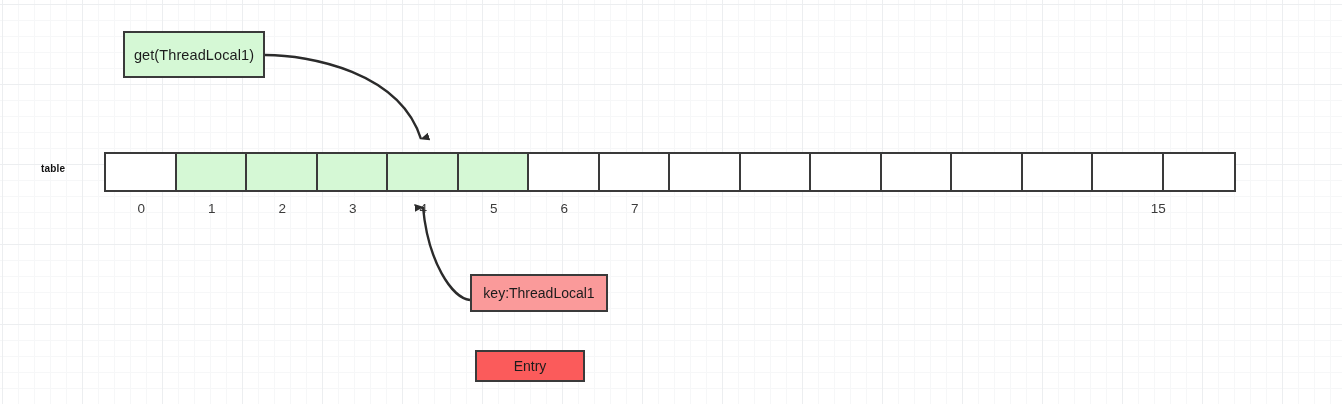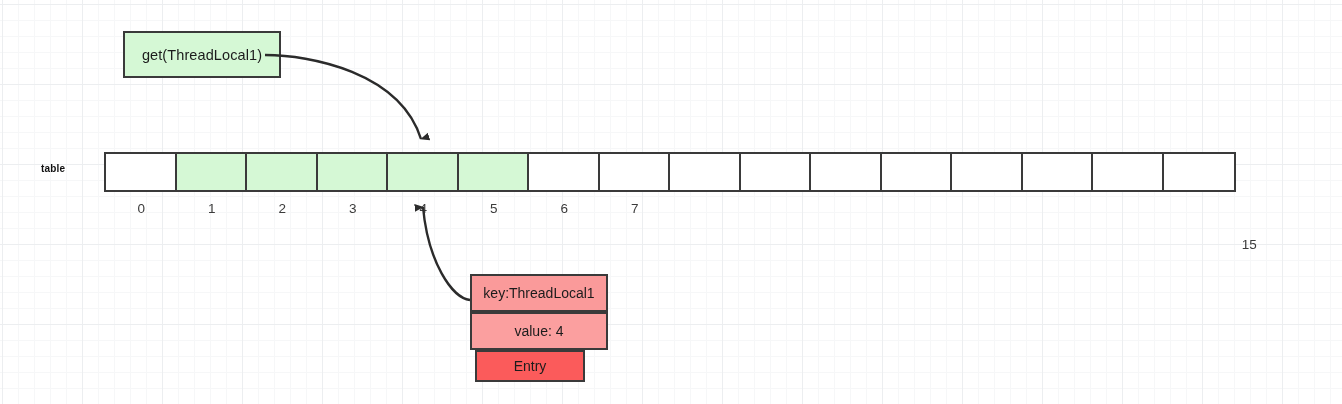--- a/index.html
+++ b/index.html
@@ -25,21 +25,21 @@
       linear-gradient(to bottom, #f6f7f8 1px, transparent 1px);
     background-size: 80px 80px, 80px 80px, 16px 16px, 16px 16px;
     background-position: 2px 4px, 2px 4px, 2px 4px, 2px 4px;
   }
 
   
   .call-box {
     position: absolute;
     left: 123px;
     top: 31px;
-    width: 158px;
+    width: 142px;
     height: 47px;
     background: #d5f8d5;
     border: 2px solid #3a3a3a;
     box-sizing: border-box;
     display: flex;
     align-items: center;
     justify-content: center;
     font-size: 14.5px;
     color: #1c1c1c;
     letter-spacing: 0.1px;
@@ -175,29 +175,26 @@
 
   <div id="index-labels">
       <div class="idx" style="left: 106px;">0</div>
       <div class="idx" style="left: 176.5px;">1</div>
       <div class="idx" style="left: 247px;">2</div>
       <div class="idx" style="left: 317.5px;">3</div>
       <div class="idx" style="left: 388px;">4</div>
       <div class="idx" style="left: 458.5px;">5</div>
       <div class="idx" style="left: 529px;">6</div>
       <div class="idx" style="left: 599.5px;">7</div>
-      <div class="idx" style="left: 1214px; margin-top: 36px;">15</div>
+      <div class="idx" style="left: 1123px;">15</div>
     </div>
 
 
   <div class="entry-box entry-key">
     <span>key:ThreadLocal1</span>
-  </div>
-  <div class="entry-box entry-value">
-    <span>value: 4</span>
   </div>
   <div class="entry-box entry-title">
     <span>Entry</span>
   </div>
 
   <svg id="arrows" viewBox="0 0 1342 404">
     <defs>
       <marker id="head-down" markerWidth="10" markerHeight="10" refX="4.2" refY="8.4" orient="auto" markerUnits="userSpaceOnUse">
         <path d="M0.3,0 L8.1,0 L4.2,9.2 Z" fill="#2b2b2b"></path>
       </marker>

